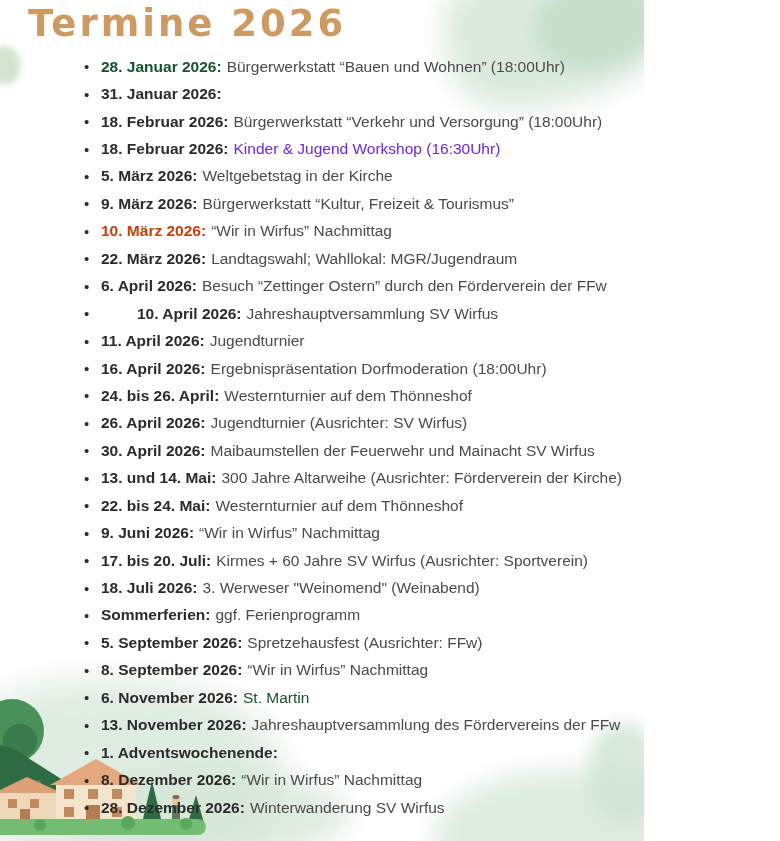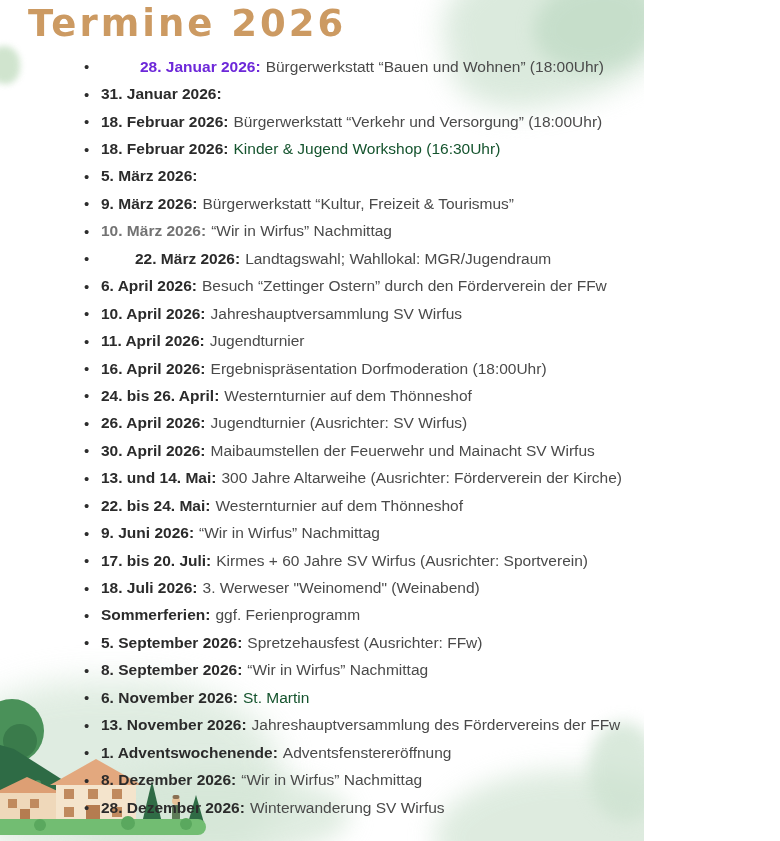--- a/index.html
+++ b/index.html
@@ -99,73 +99,74 @@
     <circle cx="40" cy="142" r="6" fill="#5aa85e"></circle>
   </svg>
 
   <header class="header">
     <h1 class="title" style="color: rgb(204, 154, 98);">Termine 2026</h1>
   </header>
 
   <ul class="events">
   <li class="event">
     <span class="bullet">•</span>
-    <span class="date" style="color: #6d28d9; margin-left: 39px;">28. Januar 2026:</span>
+    <span class="date" style="color: #14532d;">28. Januar 2026:</span>
     <span class="desc" style="color: rgb(74, 74, 74);">Bürgerwerkstatt “Bauen und Wohnen” (18:00Uhr)</span>
   </li>
 
   <li class="event">
     <span class="bullet">•</span>
     <span class="date" style="color: rgb(43, 43, 43);">31. Januar 2026:</span>
   </li>
 
   <li class="event">
     <span class="bullet">•</span>
     <span class="date" style="color: rgb(43, 43, 43);">18. Februar 2026:</span>
     <span class="desc" style="color: rgb(74, 74, 74);">Bürgerwerkstatt “Verkehr und Versorgung” (18:00Uhr)</span>
   </li>
 
   <li class="event">
     <span class="bullet">•</span>
     <span class="date" style="color: rgb(43, 43, 43);">18. Februar 2026:</span>
-    <span class="desc" style="color: #14532d;">Kinder &amp; Jugend Workshop (16:30Uhr)</span>
+    <span class="desc" style="color: #6d28d9;">Kinder &amp; Jugend Workshop (16:30Uhr)</span>
   </li>
 
   <li class="event">
     <span class="bullet">•</span>
     <span class="date" style="color: rgb(43, 43, 43);">5. März 2026:</span>
+    <span class="desc" style="color: rgb(74, 74, 74);">Weltgebetstag in der Kirche</span>
   </li>
 
   <li class="event">
     <span class="bullet">•</span>
     <span class="date" style="color: rgb(43, 43, 43);">9. März 2026:</span>
     <span class="desc" style="color: rgb(74, 74, 74);">Bürgerwerkstatt “Kultur, Freizeit &amp; Tourismus”</span>
   </li>
 
   <li class="event">
     <span class="bullet">•</span>
-    <span class="date" style="color: #737373;">10. März 2026:</span>
-    <span class="desc" style="color: rgb(74, 74, 74);">“Wir in Wirfus” Nachmittag</span>
-  </li>
-
-  <li class="event">
-    <span class="bullet">•</span>
-    <span class="date" style="color: rgb(43, 43, 43); margin-left: 34px;">22. März 2026:</span>
+    <span class="date" style="color: #c2410c;">10. März 2026:</span>
+    <span class="desc" style="color: rgb(74, 74, 74);">“Wir in Wirfus” Nachmittag</span>
+  </li>
+
+  <li class="event">
+    <span class="bullet">•</span>
+    <span class="date" style="color: rgb(43, 43, 43);">22. März 2026:</span>
     <span class="desc" style="color: rgb(74, 74, 74);">Landtagswahl; Wahllokal: MGR/Jugendraum</span>
   </li>
 
   <li class="event">
     <span class="bullet">•</span>
     <span class="date" style="color: rgb(43, 43, 43);">6. April 2026:</span>
     <span class="desc" style="color: rgb(74, 74, 74);">Besuch “Zettinger Ostern” durch den Förderverein der FFw</span>
   </li>
 
   <li class="event">
     <span class="bullet">•</span>
-    <span class="date" style="color: rgb(43, 43, 43);">10. April 2026:</span>
+    <span class="date" style="color: rgb(43, 43, 43); margin-left: 36px;">10. April 2026:</span>
     <span class="desc" style="color: rgb(74, 74, 74);">Jahreshauptversammlung SV Wirfus</span>
   </li>
 
   <li class="event">
     <span class="bullet">•</span>
     <span class="date" style="color: rgb(43, 43, 43);">11. April 2026:</span>
     <span class="desc" style="color: rgb(74, 74, 74);">Jugendturnier</span>
   </li>
 
   <li class="event">
@@ -248,21 +249,20 @@
 
   <li class="event">
     <span class="bullet">•</span>
     <span class="date" style="color: rgb(43, 43, 43);">13. November 2026:</span>
     <span class="desc" style="color: rgb(74, 74, 74);">Jahreshauptversammlung des Fördervereins der FFw</span>
   </li>
 
   <li class="event">
     <span class="bullet">•</span>
     <span class="date" style="color: rgb(43, 43, 43);">1. Adventswochenende:</span>
-    <span class="desc" style="color: rgb(74, 74, 74);">Adventsfenstereröffnung</span>
   </li>
 
   <li class="event">
     <span class="bullet">•</span>
     <span class="date" style="color: rgb(43, 43, 43);">8. Dezember 2026:</span>
     <span class="desc" style="color: rgb(74, 74, 74);">“Wir in Wirfus” Nachmittag</span>
   </li>
 
   <li class="event">
     <span class="bullet">•</span>

